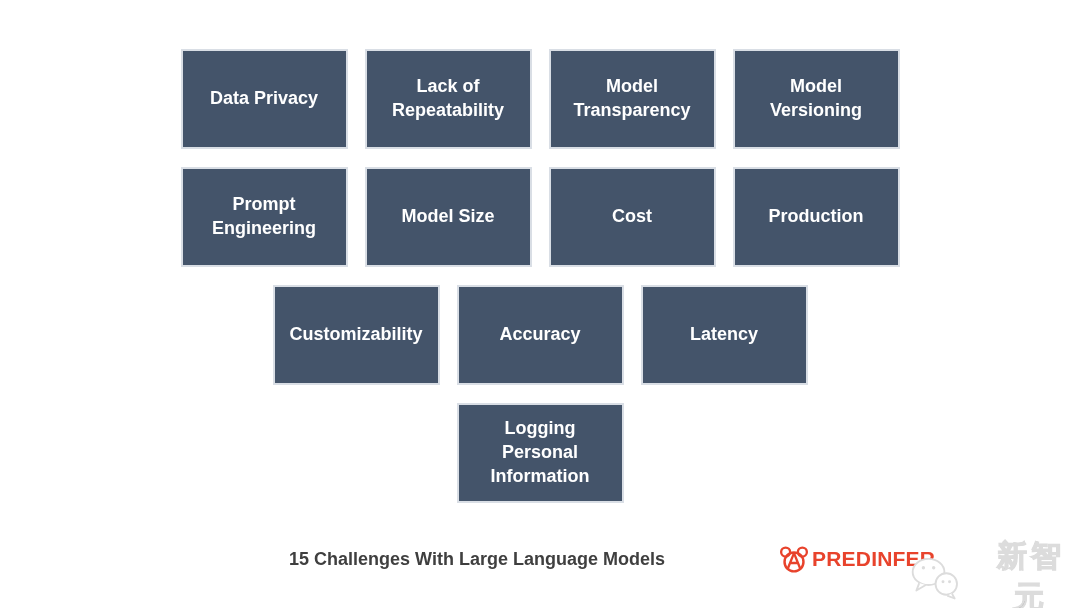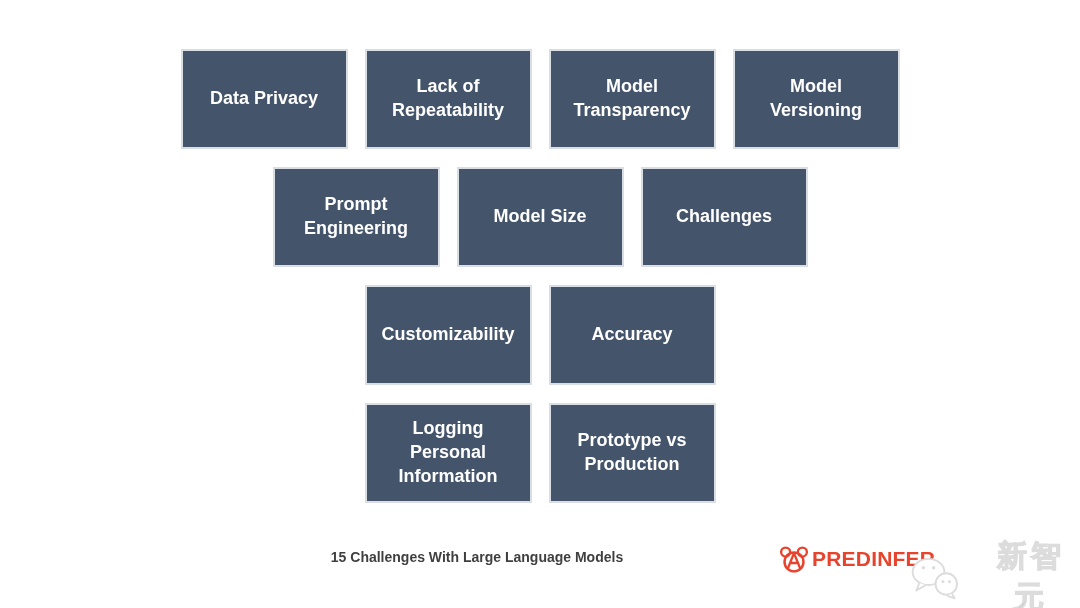--- a/index.html
+++ b/index.html
@@ -42,21 +42,21 @@
     font-weight: bold;
     line-height: 1.32;
     white-space: pre-line;
     padding: 0 4px;
   }
   .caption {
     position: absolute;
     top: 549px;
     left: 477px;
     transform: translateX(-50%);
-    font-size: 14px;
+    font-size: 18px;
     font-weight: bold;
     color: #3F3F3F;
     white-space: nowrap;
   }
   .predinfer-brand {
     position: absolute;
     top: 543px;
     left: 778px;
     display: flex;
     align-items: center;
@@ -114,42 +114,44 @@
 
     <div class="grid-row">
       <div class="challenge-box">
         <span class="challenge-label">Prompt
 Engineering</span>
       </div>
       <div class="challenge-box">
         <span class="challenge-label">Model Size</span>
       </div>
       <div class="challenge-box">
-        <span class="challenge-label">Challenges</span>
+        <span class="challenge-label">Cost</span>
+      </div>
+      <div class="challenge-box">
+        <span class="challenge-label">Production</span>
       </div>
     </div>
 
     <div class="grid-row">
       <div class="challenge-box">
         <span class="challenge-label">Customizability</span>
       </div>
       <div class="challenge-box">
         <span class="challenge-label">Accuracy</span>
       </div>
+      <div class="challenge-box">
+        <span class="challenge-label">Latency</span>
+      </div>
     </div>
 
     <div class="grid-row">
       <div class="challenge-box">
         <span class="challenge-label">Logging
 Personal
 Information</span>
-      </div>
-      <div class="challenge-box">
-        <span class="challenge-label">Prototype vs
-Production</span>
       </div>
     </div>
 
   </div>
 
   <div class="caption">15 Challenges With Large Language Models</div>
 
   <div class="predinfer-brand">
     <span class="icon">
       <svg width="32" height="32" viewBox="0 0 44 44" fill="none">

